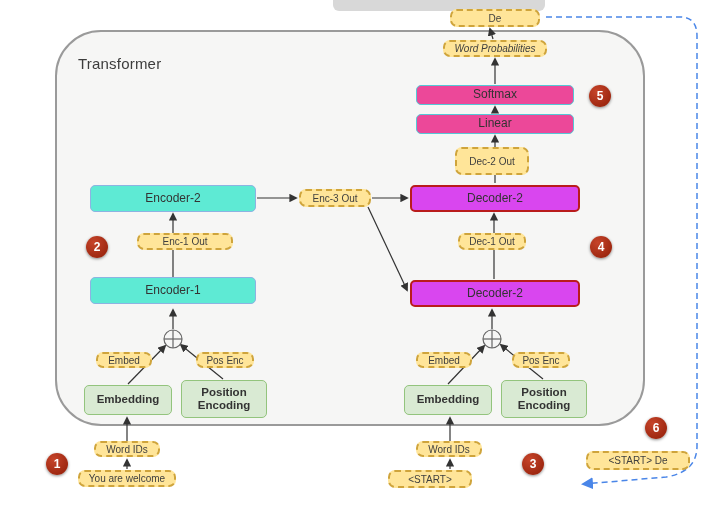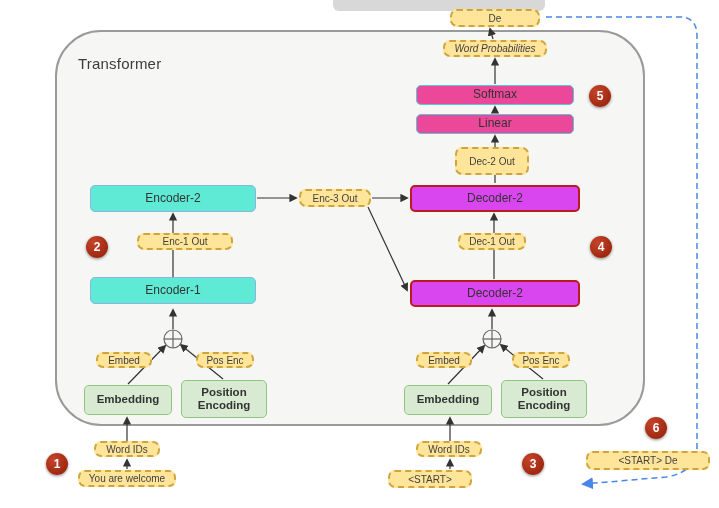--- a/index.html
+++ b/index.html
@@ -128,21 +128,21 @@
   <div class="sticky" style="left:94px;top:441px;width:66px;height:16px">Word IDs</div>
   <div class="sticky" style="left:78px;top:470px;width:98px;height:17px">You are welcome</div>
 
   <div class="sticky" style="left:416px;top:352px;width:56px;height:16px">Embed</div>
   <div class="sticky" style="left:512px;top:352px;width:58px;height:16px">Pos Enc</div>
   <div class="node emb" style="left:404px;top:385px;width:88px;height:30px">Embedding</div>
   <div class="node emb" style="left:501px;top:380px;width:86px;height:38px">Position Encoding</div>
   <div class="sticky" style="left:416px;top:441px;width:66px;height:16px">Word IDs</div>
   <div class="sticky" style="left:388px;top:470px;width:84px;height:18px">&lt;START&gt;</div>
 
-  <div class="sticky" style="left:586px;top:451px;width:124px;height:19px">&lt;START&gt; De</div>
+  <div class="sticky" style="left:586px;top:451px;width:104px;height:19px">&lt;START&gt; De</div>
 
   <div class="badge" style="left:46px;top:453px">1</div>
   <div class="badge" style="left:86px;top:236px">2</div>
   <div class="badge" style="left:522px;top:453px">3</div>
   <div class="badge" style="left:590px;top:236px">4</div>
   <div class="badge" style="left:589px;top:85px">5</div>
   <div class="badge" style="left:645px;top:417px">6</div>
 
 </div>
 

